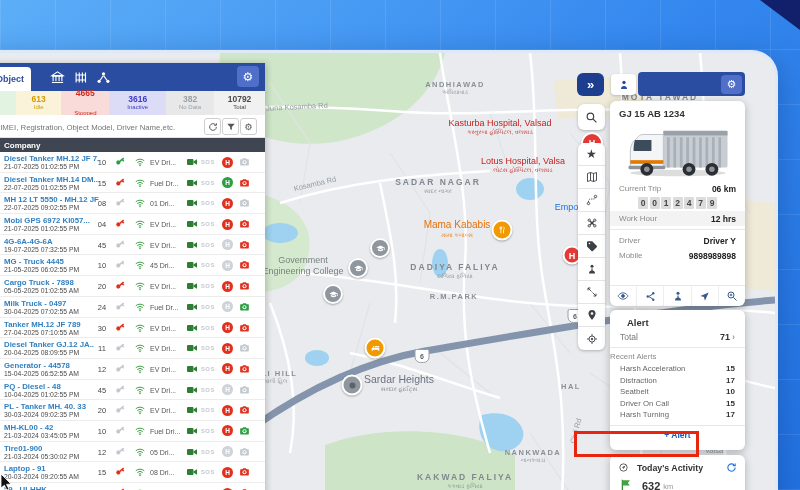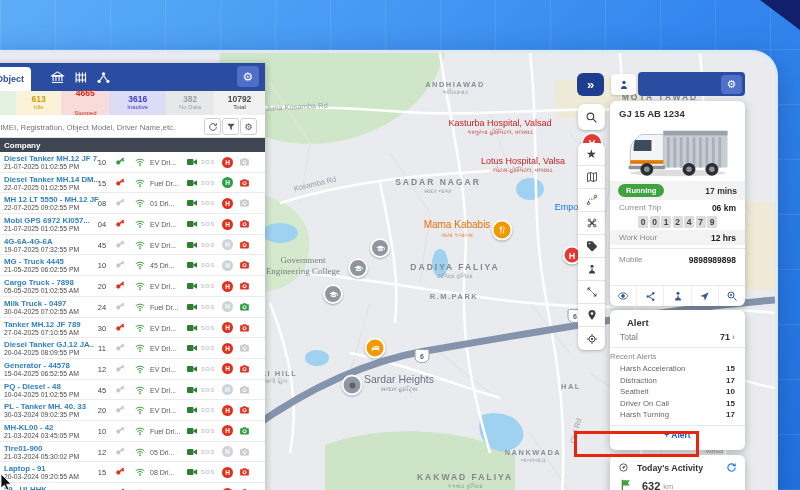--- a/index.html
+++ b/index.html
@@ -192,21 +192,21 @@
 
   <div id="maplabels">
       <div class="ml ml-area-sm" style="left: 485px; top: 35px;"><span>ANDHIAWAD</span><span class="ml-sub">અંધિયાવાડ</span></div>
       <div class="ml ml-road" style="left: 327px; top: 54px; transform: translate(-50%, -50%) rotate(-3deg);"><span>Juna Kosamba Rd</span></div>
       <div class="ml ml-red" style="left: 530px; top: 74px;"><span>Kasturba Hospital, Valsad</span><span class="ml-sub">કસ્તુરબા હોસ્પિટલ, વલસાડ</span></div>
       <div class="ml ml-red" style="left: 553px; top: 112px;"><span>Lotus Hospital, Valsa</span><span class="ml-sub">લોટસ હોસ્પિટલ, વલસાડ</span></div>
       <div class="ml ml-road" style="left: 345px; top: 131px; transform: translate(-50%, -50%) rotate(-13deg);"><span>Kosamba Rd</span></div>
       <div class="ml ml-area" style="left: 468px; top: 133px;"><span>SADAR NAGAR</span><span class="ml-sub">સાદર નાગર</span></div>
       <div class="ml ml-blue" style="left: 598px; top: 155px;"><span>Empor</span></div>
       <div class="ml ml-orange" style="left: 487px; top: 176px;"><span>Mama Kababis</span><span class="ml-sub">મામા કબાબ્સ</span></div>
-      <div class="ml ml-college" style="left: 333px; top: 213px; white-space: normal; width: 90px; font-family: Liberation Serif, serif;"><span>Government Engineering College</span></div>
+      <div class="ml ml-college" style="left: 333px; top: 213px; white-space: normal; width: 90px;"><span>Government Engineering College</span></div>
       <div class="ml ml-area" style="left: 485px; top: 218px;"><span>DADIYA FALIYA</span><span class="ml-sub">દાળિયા ફળિયા</span></div>
       <div class="ml ml-area-sm" style="left: 484px; top: 244px;"><span>R.M.PARK</span></div>
       <div class="ml ml-poi-name" style="left: 429px; top: 330px;"><span>Sardar Heights</span><span class="ml-sub">સરદાર હાઈટ્સ</span></div>
       <div class="ml ml-area-sm" style="left: 306px; top: 324px;"><span>ALI HILL</span><span class="ml-sub">વાલી હિલ</span></div>
       <div class="ml ml-road" style="left: 606px; top: 378px; transform: translate(-50%, -50%) rotate(-75deg);"><span>Civil Rd</span></div>
       <div class="ml ml-area-sm" style="left: 563px; top: 403px;"><span>NANKWADA</span><span class="ml-sub">નાનકવાડા</span></div>
       <div class="ml ml-area" style="left: 495px; top: 428px;"><span>KAKWAD FALIYA</span><span class="ml-sub">કકવાડ ફળિયા</span></div>
       <div class="ml ml-area-sm" style="left: 601px; top: 334px;"><span>HAL</span></div>
       <div class="ml ml-area" style="left: 690px; top: 44px;"><span>MOTA TAWAD</span></div>
       <div class="ml ml-road" style="left: 744px; top: 398px;"><span>Valsa</span></div>
@@ -958,43 +958,43 @@
         <rect x="8" y="40" width="36" height="4" fill="#e07a00"></rect>
         <rect x="6" y="46" width="40" height="4" rx="1.5" fill="#8d939a"></rect>
         <circle cx="26" cy="50" r="7" fill="#2b2f33"></circle>
           <circle cx="26" cy="50" r="3" fill="#8d939a"></circle>
         <circle cx="72" cy="50" r="7" fill="#2b2f33"></circle>
           <circle cx="72" cy="50" r="3" fill="#8d939a"></circle>
         <circle cx="97" cy="50" r="7" fill="#2b2f33"></circle>
           <circle cx="97" cy="50" r="3" fill="#8d939a"></circle>
       </svg>
     </div>
-    <div class="statusrow">
-      <span class="pill">Running</span>
-      <span class="dur">17 mins</span>
-    </div>
     <div class="kv">
       <span class="k">Current Trip</span>
       <span class="v">06 km</span>
     </div>
     <div class="odo" id="odometer">
         <span>0</span>
         <span>0</span>
         <span>1</span>
         <span>2</span>
         <span>4</span>
         <span>7</span>
         <span>9</span>
       </div>
     <div class="kv workrow">
       <span class="k">Work Hour</span>
       <span class="v">12 hrs</span>
     </div>
     <div class="divid"></div>
     <div class="kv">
+      <span class="k">Driver</span>
+      <span class="v">Driver Y</span>
+    </div>
+    <div class="kv">
       <span class="k">Mobile</span>
       <span class="v">9898989898</span>
     </div>
     <div class="actions" id="action-row">
         <div class="ab icon">
           <svg width="12" height="12" viewBox="0 0 24 24" stroke="currentColor" stroke-width="1.8" fill="none">
             <path d="M2 12s4-6.5 10-6.5S22 12 22 12s-4 6.5-10 6.5S2 12 2 12z"></path>
             <circle cx="12" cy="12" r="2.8" fill="currentColor"></circle>
           </svg>
         </div>

